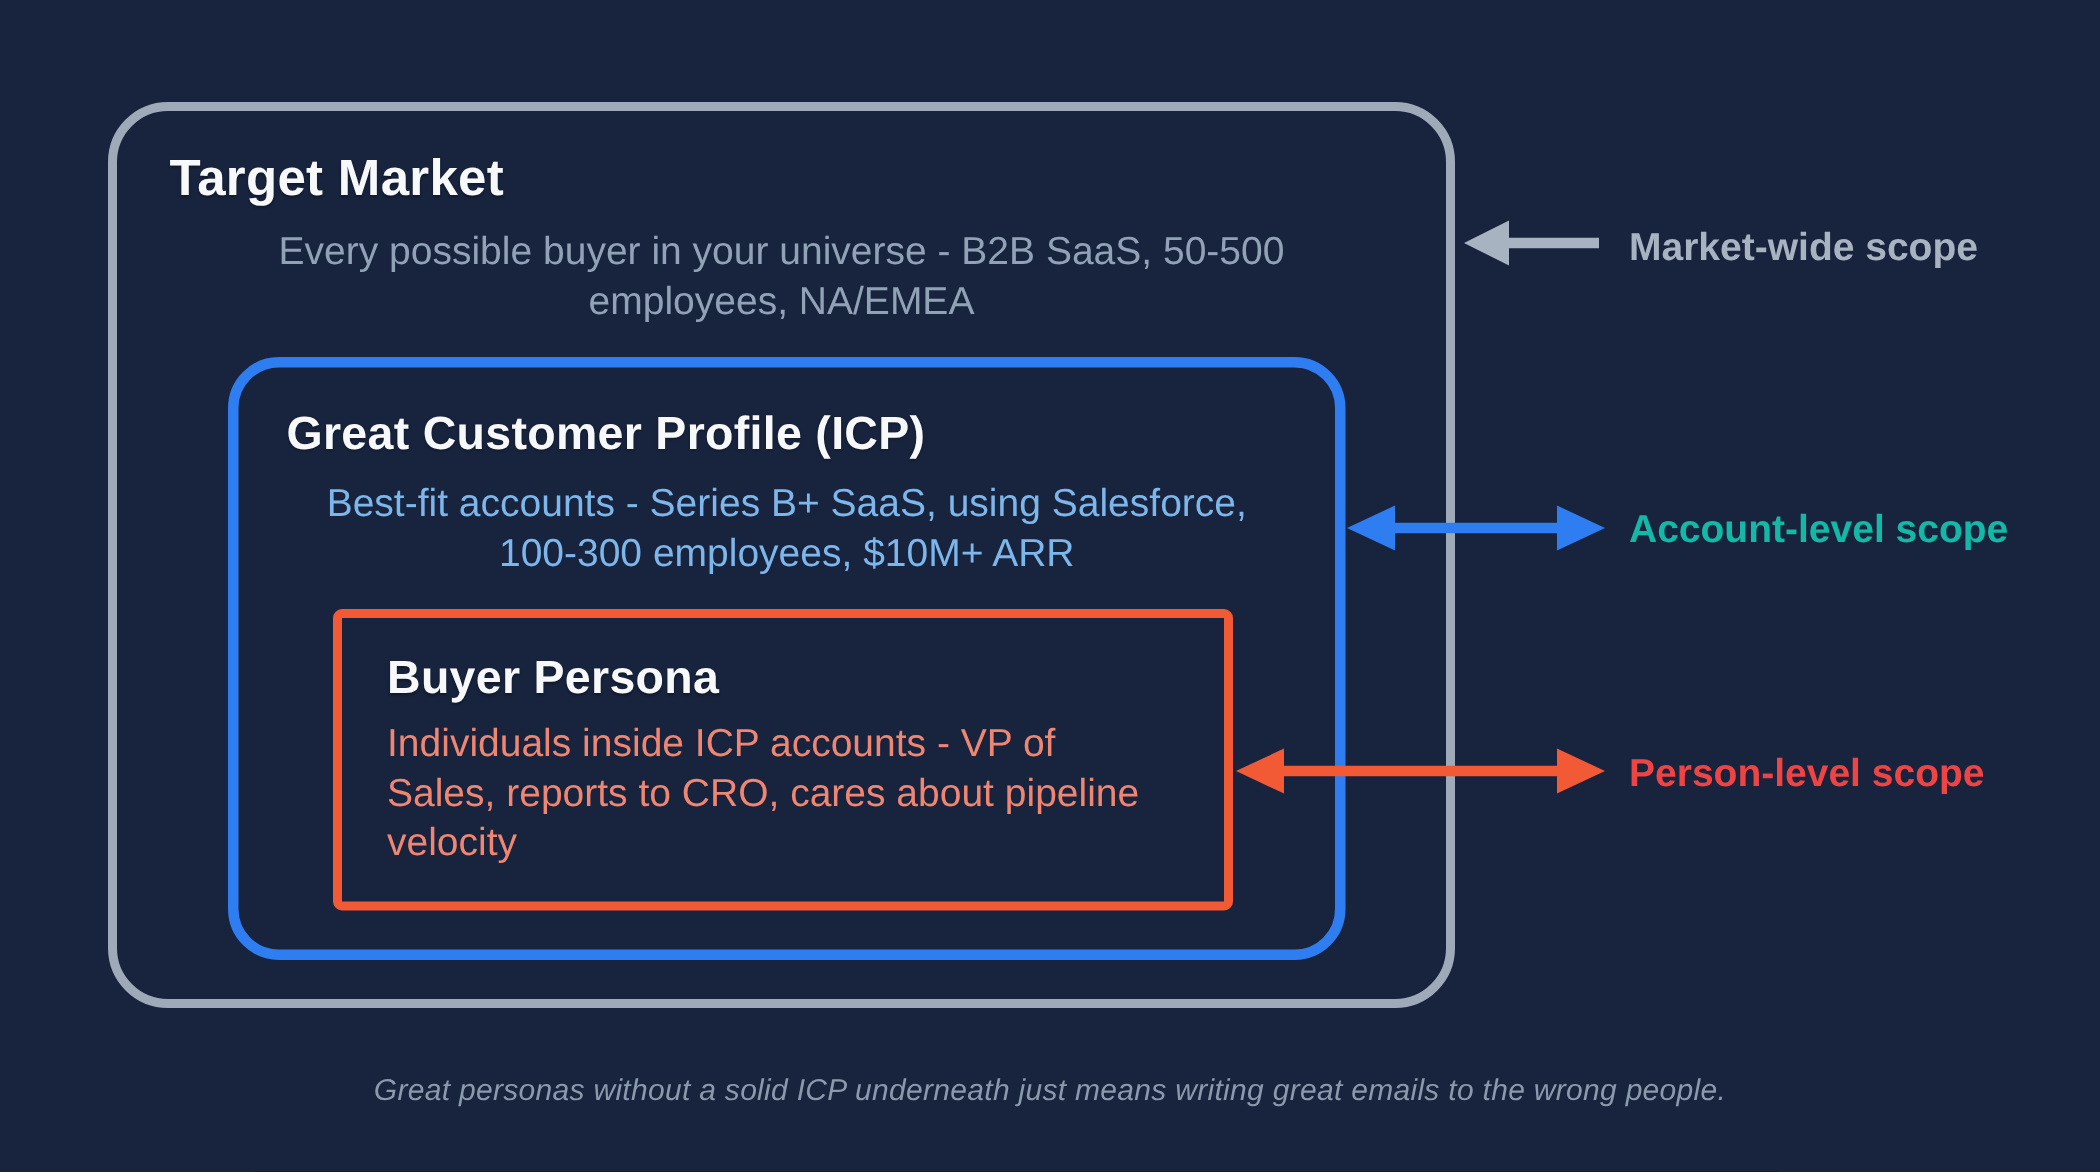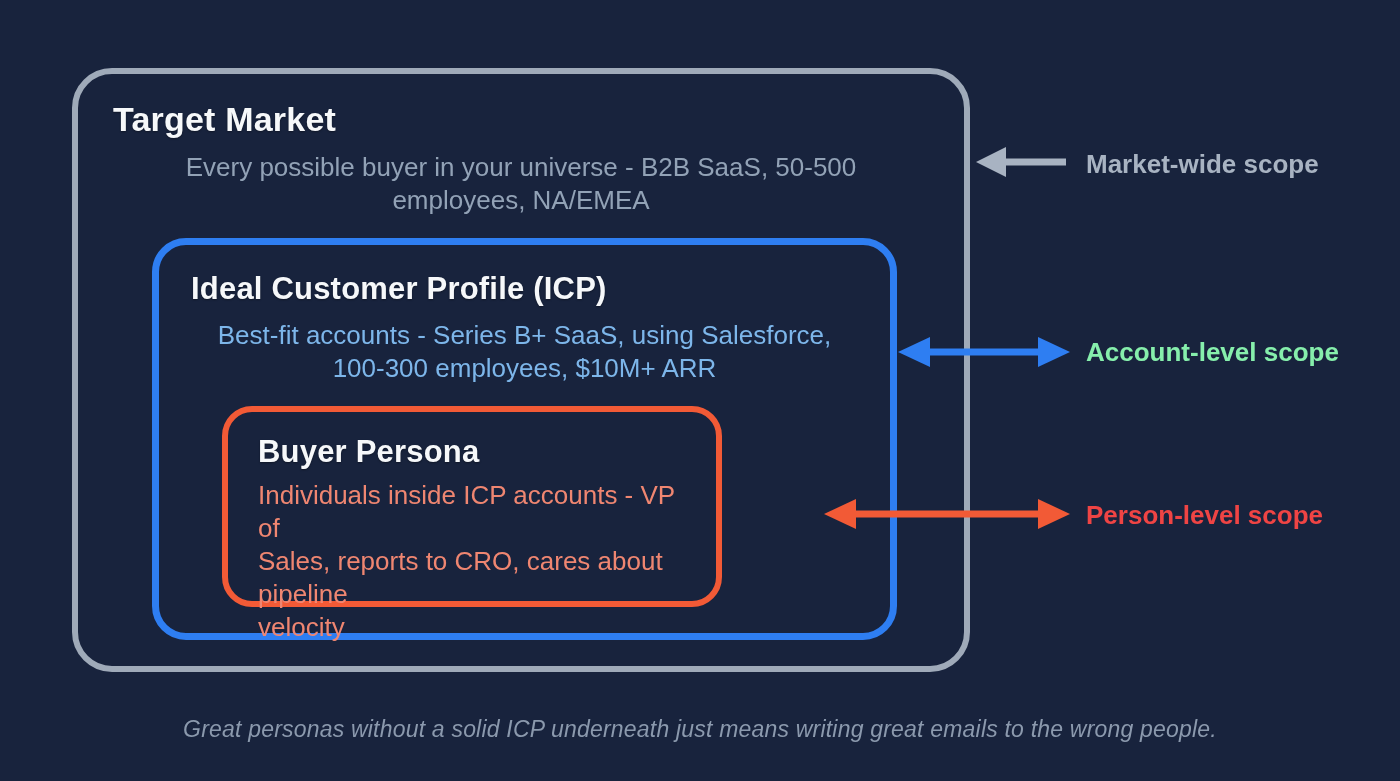--- a/index.html
+++ b/index.html
@@ -31,23 +31,23 @@
   .icp-box {
     left: 74px; top: 164px;
     width: 745px; height: 402px;
     border-width: 7px;
     border-radius: 34px;
     padding: 26px 32px;
   }
 
   .persona-box {
     left: 63px; top: 161px;
-    width: 500px; height: 201px;
+    width: 600px; height: 201px;
     border-width: 6px;
-    border-radius: 30px;
+    border-radius: 6px;
     padding: 22px 30px;
   }
 
   .box-title {
     color: #f6f8fa;
     font-weight: 700;
     letter-spacing: 0.2px;
     text-shadow: 0 1px 2px rgba(0,0,0,0.35);
   }
   .outer-box > .box-title { font-size: 34px; }
@@ -79,39 +79,39 @@
   .scope-label.market  { top: 149px; }
   .scope-label.account { top: 337px; }
   .scope-label.person  { top: 500px; }
 
   .caption {
     position: absolute;
     left: 0; right: 0;
     top: 716px;
     text-align: center;
     font-style: italic;
-    font-size: 23px;
+    font-size: 20px;
     color: #8b99ad;
     letter-spacing: 0.2px;
   }
 </style>
 </head>
 <body>
 
 <div class="stage">
 
   <div class="nest-box outer-box" style="border-color: rgb(159, 170, 185);">
     <div class="box-title">Target Market</div>
     <div class="box-desc" style="color: rgb(146, 162, 182); text-align: center;">
       <div>Every possible buyer in your universe - B2B SaaS, 50-500</div>
       <div>employees, NA/EMEA</div>
     </div>
 
     <div class="nest-box icp-box" style="border-color: rgb(46, 126, 242);">
-      <div class="box-title">Ideal Customer Profile (ICP)</div>
+      <div class="box-title">Great Customer Profile (ICP)</div>
       <div class="box-desc" style="color: rgb(125, 182, 234); text-align: center;">
         <div>Best-fit accounts - Series B+ SaaS, using Salesforce,</div>
         <div>100-300 employees, $10M+ ARR</div>
       </div>
 
       <div class="nest-box persona-box" style="border-color: rgb(242, 90, 54);">
         <div class="box-title">Buyer Persona</div>
         <div class="box-desc" style="color: rgb(239, 134, 113);">
           <div>Individuals inside ICP accounts - VP of</div>
           <div>Sales, reports to CRO, cares about pipeline</div>
@@ -135,18 +135,18 @@
     </g>
 
     <g>
       <line x1="850" y1="514" x2="1044" y2="514" stroke-width="7" stroke="#f25a36"></line>
       <polygon points="824,514 856,499 856,529" fill="#f25a36"></polygon>
       <polygon points="1070,514 1038,499 1038,529" fill="#f25a36"></polygon>
     </g>
   </svg>
 
   <div class="scope-label market" style="color: rgb(168, 179, 194);">Market-wide scope</div>
-  <div class="scope-label account" style="color: #86efac;">Account-level scope</div>
+  <div class="scope-label account" style="color: #14b8a6;">Account-level scope</div>
   <div class="scope-label person" style="color: #ef4444;">Person-level scope</div>
 
   <div class="caption" style="color: rgb(139, 153, 173);">Great personas without a solid ICP underneath just means writing great emails to the wrong people.</div>
 
 </div>
 
 </body></html>

